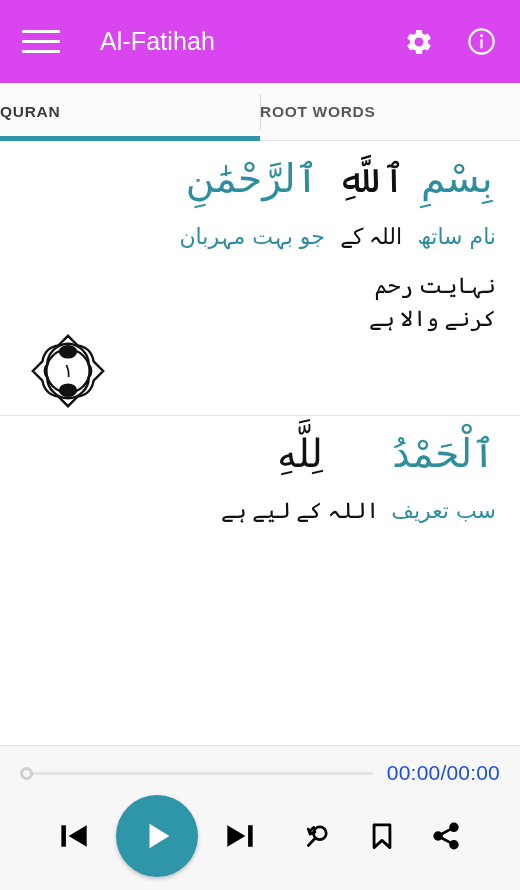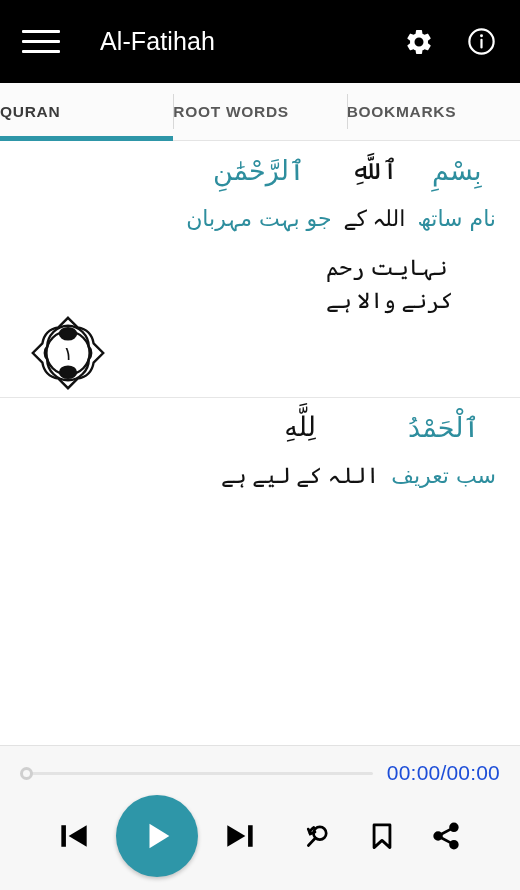--- a/index.html
+++ b/index.html
@@ -6,21 +6,21 @@
   html, body {
     width: 520px; height: 890px;
     font-family: "Liberation Sans", "DejaVu Sans", sans-serif;
     background: #ffffff;
     overflow: hidden;
   }
   #app { position: relative; width: 520px; height: 890px; display: flex; flex-direction: column; }
 
   
   .appbar {
-    height: 83px; background: #000000;
+    height: 83px; background: #d946ef;
     display: flex; align-items: center; flex: 0 0 auto;
     padding: 0 22px 0 22px;
   }
   .hamburger { width: 38px; height: 30px; display: flex; flex-direction: column;
     justify-content: center; gap: 7px; cursor: pointer; flex: 0 0 auto; }
   .hamburger i { display: block; height: 3px; background: #ffffff; border-radius: 1px; }
   .app-title {
     color: #ffffff; font-size: 25px; font-weight: 400;
     margin-left: 40px; letter-spacing: 0.1px; white-space: nowrap;
     flex: 1 1 auto;
@@ -59,27 +59,27 @@
     align-items: flex-start; justify-content: flex-start;
     padding: 0 18px;
   }
   .word {
     display: flex; flex-direction: column; align-items: center;
     padding: 4px 6px 2px 6px; cursor: pointer; min-width: 72px;
   }
   .ar {
     direction: rtl; unicode-bidi: bidi-override;
     font-family: "DejaVu Sans", "Liberation Sans", sans-serif;
-    font-size: 27px; line-height: 1.45; white-space: nowrap;
+    font-size: 39px; line-height: 1.45; white-space: nowrap;
     padding-bottom: 2px;
   }
   .ur {
     direction: rtl; unicode-bidi: bidi-override;
     font-family: "DejaVu Sans", "Liberation Sans", sans-serif;
-    font-size: 22px; line-height: 1.5; text-align: left;
+    font-size: 22px; line-height: 1.5; text-align: right;
     max-width: 170px; padding-top: 10px;
   }
   .c-teal { color: #2e8e9e; }
   .c-dark { color: #111111; font-family: Liberation Serif, serif; }
 
   
   .ayah-mark {
     width: 80px; height: 80px; position: relative;
     display: flex; align-items: center; justify-content: center;
     cursor: pointer; flex: 0 0 auto;
@@ -146,23 +146,20 @@
       </div>
     </div>
   </div>
 
   <div class="tabs">
     <div class="tab active">
       <span>QURAN</span>
     </div>
     <div class="tab">
       <span>ROOT WORDS</span>
-    </div>
-    <div class="tab">
-      <span>BOOKMARKS</span>
     </div>
   </div>
 
   <div class="content">
 
     <div class="verse">
       <div class="wordrow">
         <div class="word">
           <div class="ar c-teal">بِسْمِ</div>
           <div class="ur c-teal">نام ساتھ</div>

